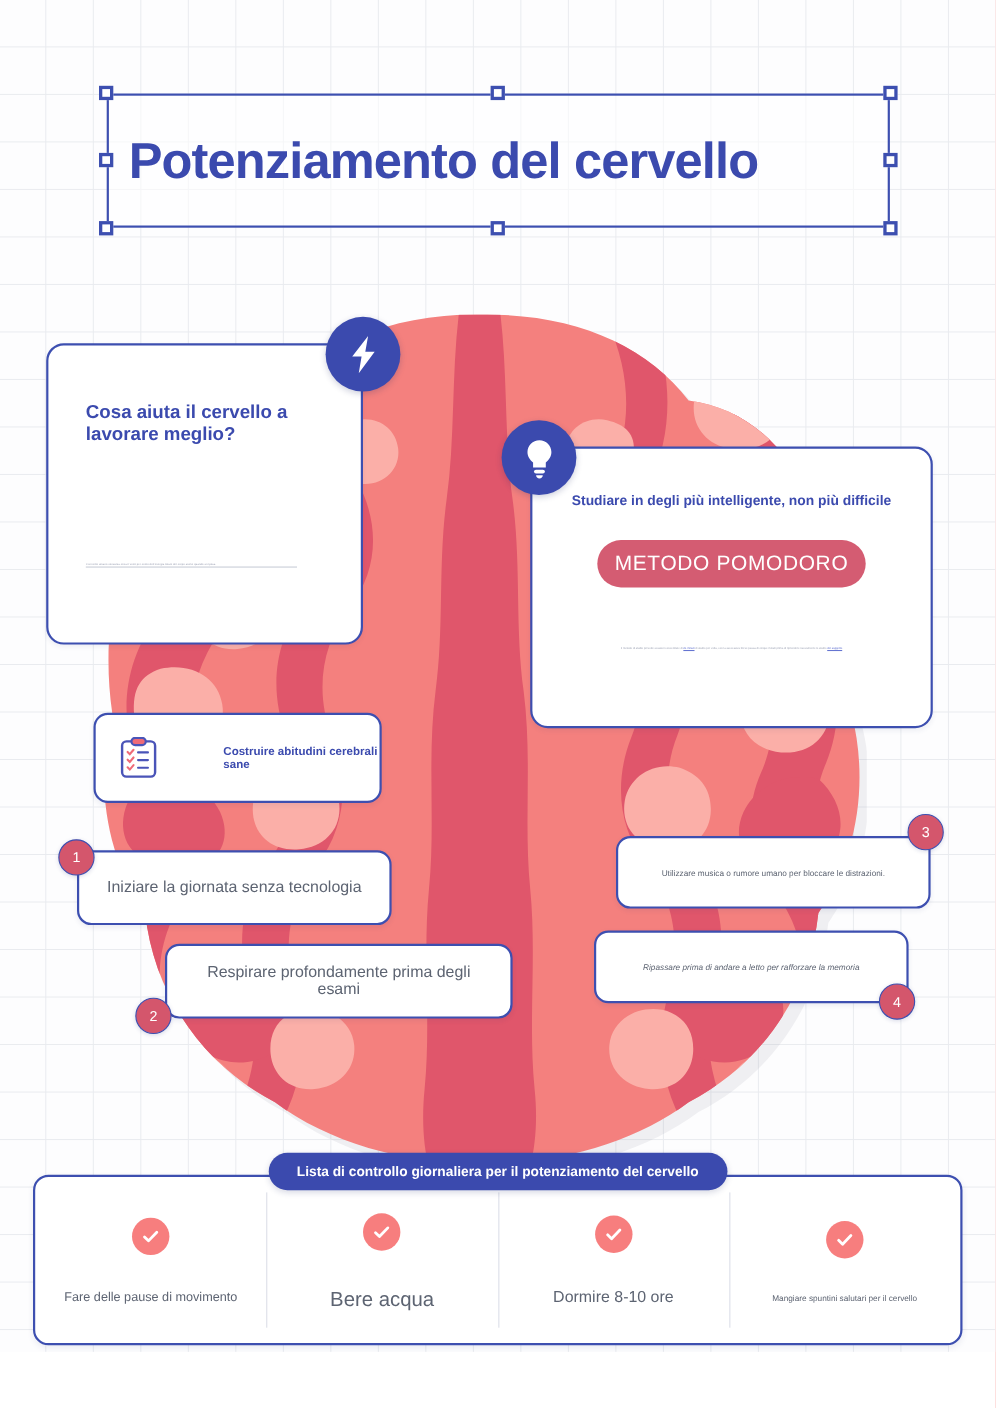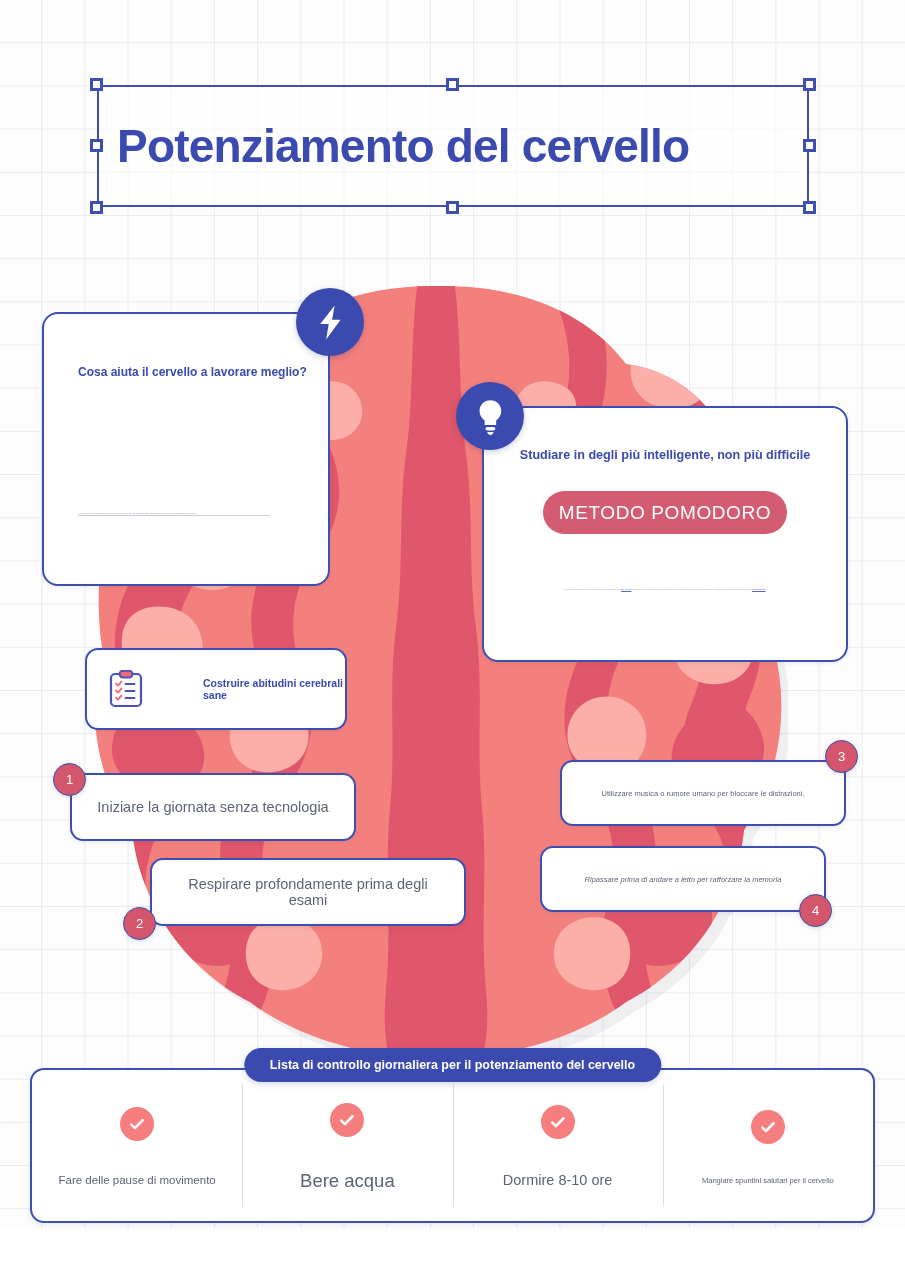--- a/index.html
+++ b/index.html
@@ -84,21 +84,21 @@
   }
 
   
   #card-question {
     left: 42px; top: 312px; width: 288px; height: 274px;
     border-radius: 16px;
   }
   #card-question .q-title {
     position: absolute;
     left: 34px; top: 51px;
-    font-size: 12px;
+    font-size: 17px;
     font-weight: bold;
     color: #3b4aae;
   }
   #card-question .micro-line {
     position: absolute;
     left: 34px; top: 198px;
     width: 192px;
     font-size: 2.4px;
     color: #8d93a8;
     letter-spacing: 0.1px;

